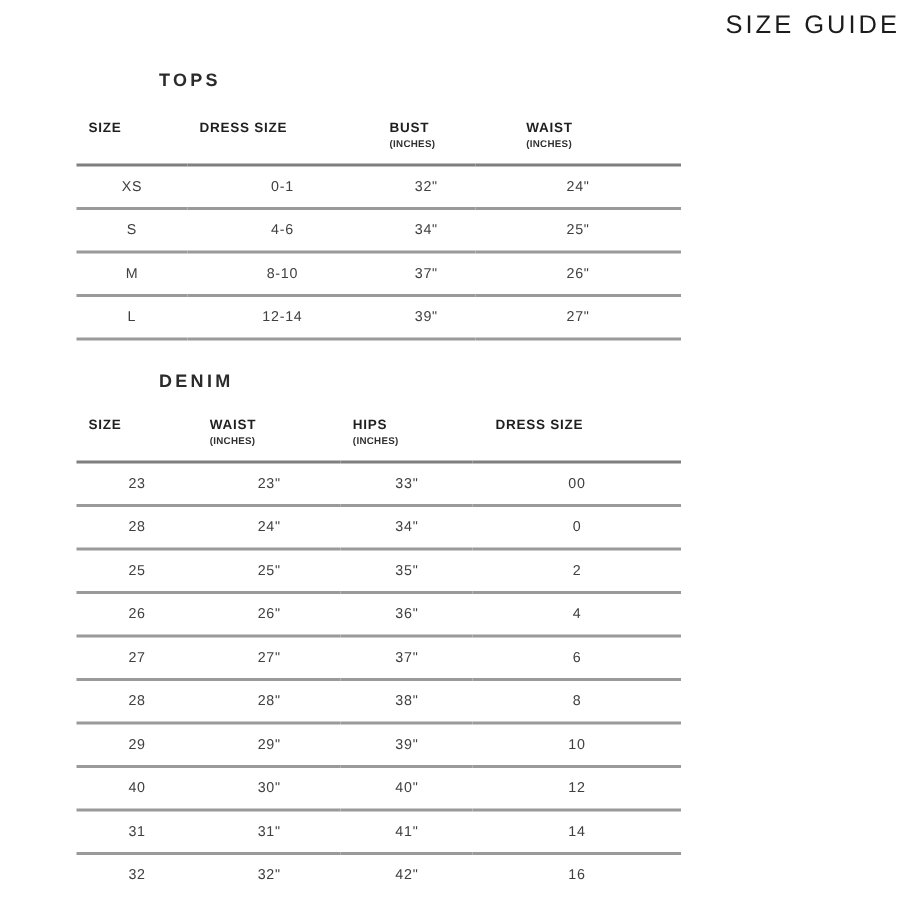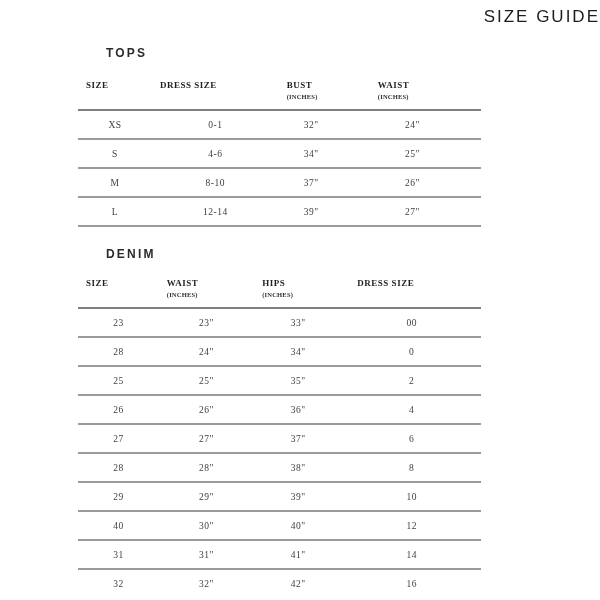--- a/index.html
+++ b/index.html
@@ -29,22 +29,21 @@
     font-size: 12px;
     line-height: 13px;
     font-weight: 700;
     letter-spacing: 2.2px;
     color: #2b2b2b;
   }
   table.size-table {
     border-collapse: collapse;
     table-layout: fixed;
     width: 403px;
-    margin-left: 78px;
-    font-family: Liberation Serif, serif;
+    margin-left: 51px;
   }
   table.size-table th {
     vertical-align: top;
     text-align: left;
     padding: 20px 0 8px 8px;
     border-bottom: 2px solid #7f7f7f;
     font-weight: 700;
   }
   table.denim th { padding-top: 17px; }
   .th-label {

